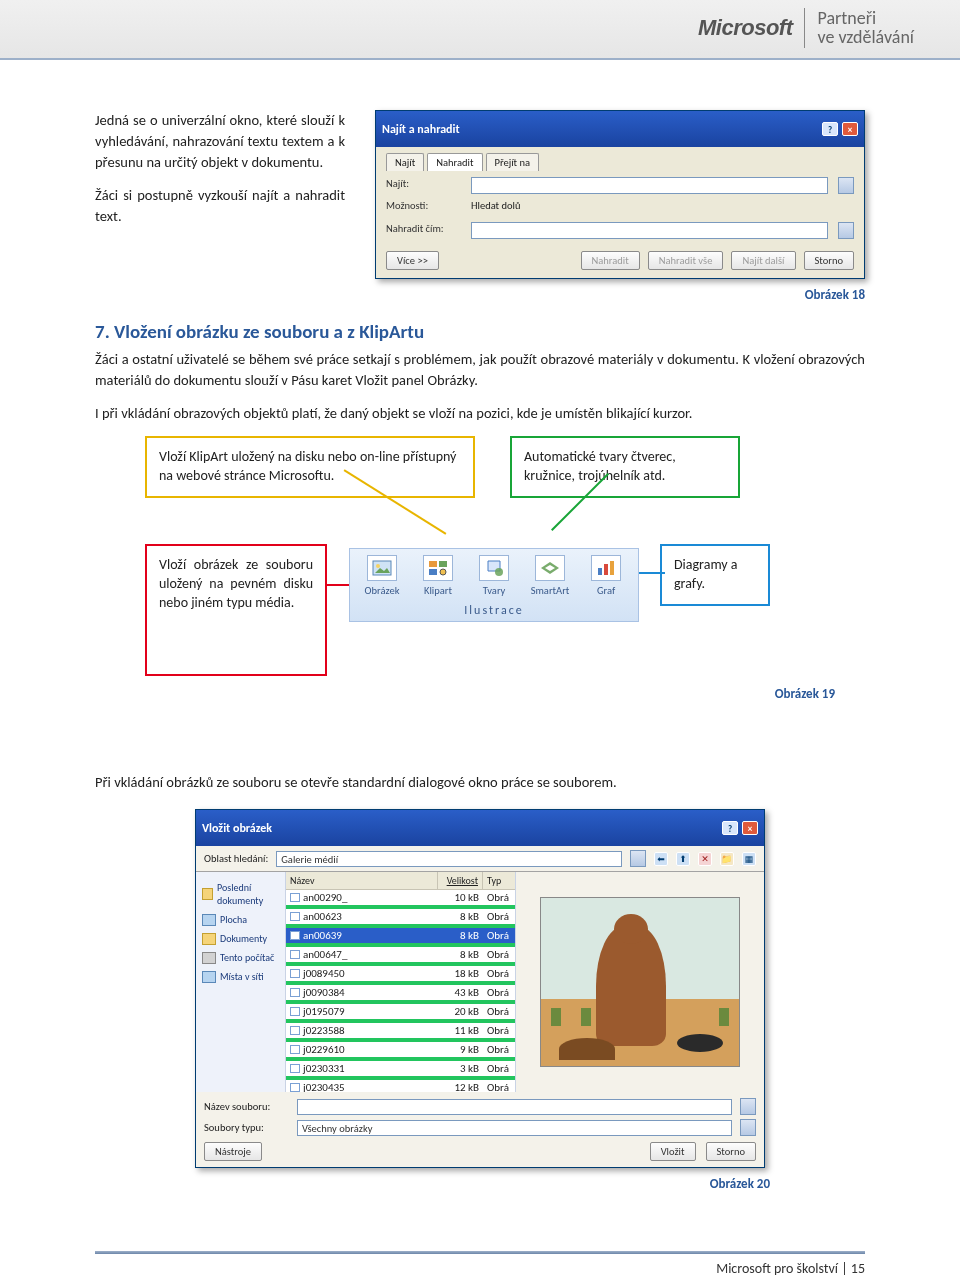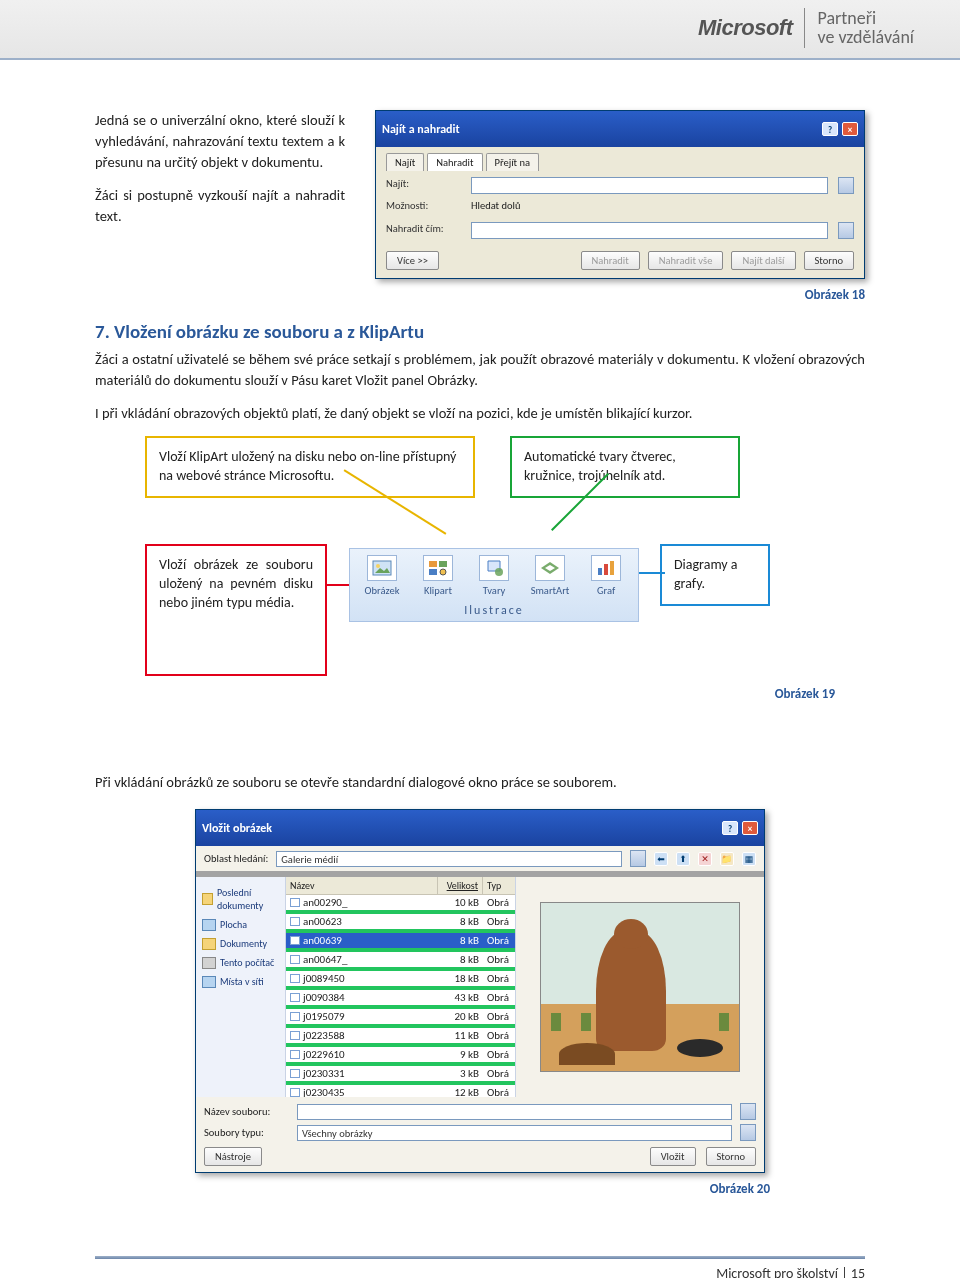--- a/index.html
+++ b/index.html
@@ -46,21 +46,21 @@
   .illus-icon { width: 30px; height: 26px; border: 1px solid #9cb6d9; background: #fff; margin-bottom: 3px; display:flex; align-items:center; justify-content:center; }
   .illus-cap { text-align: center; color: #3a5a8b; font-size: 12px; margin-top: 6px; letter-spacing: 2px; }
   .cap19 { position: absolute; right: 30px; top: 250px; color: #2a5899; font-weight: 700; font-size: 13px; }
   .connector { position: absolute; height: 2px; }
   .conn-y { background: #e8b500; top: 65px; left: 240px; width: 120px; transform: rotate(32deg); }
   .conn-g { background: #18a537; top: 65px; left: 445px; width: 80px; transform: rotate(-45deg); }
   .conn-r { background: #e2001a; top: 148px; left: 231px; width: 30px; }
   .conn-b { background: #1a8ad6; top: 136px; left: 540px; width: 30px; }
   .dialog2-wrap { display: flex; justify-content: center; margin-top: 16px; }
   .dialog2 { width: 570px; }
-  .d2-top { background: #f4f2ea; padding: 4px 8px; border-bottom: 6px solid #a3a3a3; display:flex; align-items:center; gap:8px; font-size:10.5px; }
+  .d2-top { background: #f4f2ea; padding: 4px 8px; border-bottom: 1px solid #a3a3a3; display:flex; align-items:center; gap:8px; font-size:10.5px; }
   .d2-top .path { flex:1; height:16px; background:#fff; border:1px solid #7a99be; padding:1px 4px; color:#333; }
   .d2-top .tic { width:14px;height:14px; }
   .d2-body { display: flex; height: 220px; }
   .d2-side { width: 90px; background: #eef2fa; border-right: 1px solid #c9d3e5; padding: 6px 4px; font-size: 10px; }
   .side-item { display:flex; align-items:center; gap:4px; padding:3px 2px; color:#1a3a7a; }
   .side-ic { width:14px;height:12px; background:#f5d479; border:1px solid #c4a030; }
   .d2-list { width: 230px; background:#fff; overflow:hidden; border-right:1px solid #c9d3e5; }
   .lhdr { display:flex; background:#ece9d8; border-bottom:1px solid #c8c4b4; font-size:10px; }
   .lhdr .c1{flex:1;padding:2px 4px;border-right:1px solid #c8c4b4;} .lhdr .c2{width:45px;padding:2px 4px;border-right:1px solid #c8c4b4;text-align:right;text-decoration:underline;} .lhdr .c3{width:32px;padding:2px 4px;}
   .lrow { display:flex; font-size:11px; border-bottom:4px solid #22c55e; }

